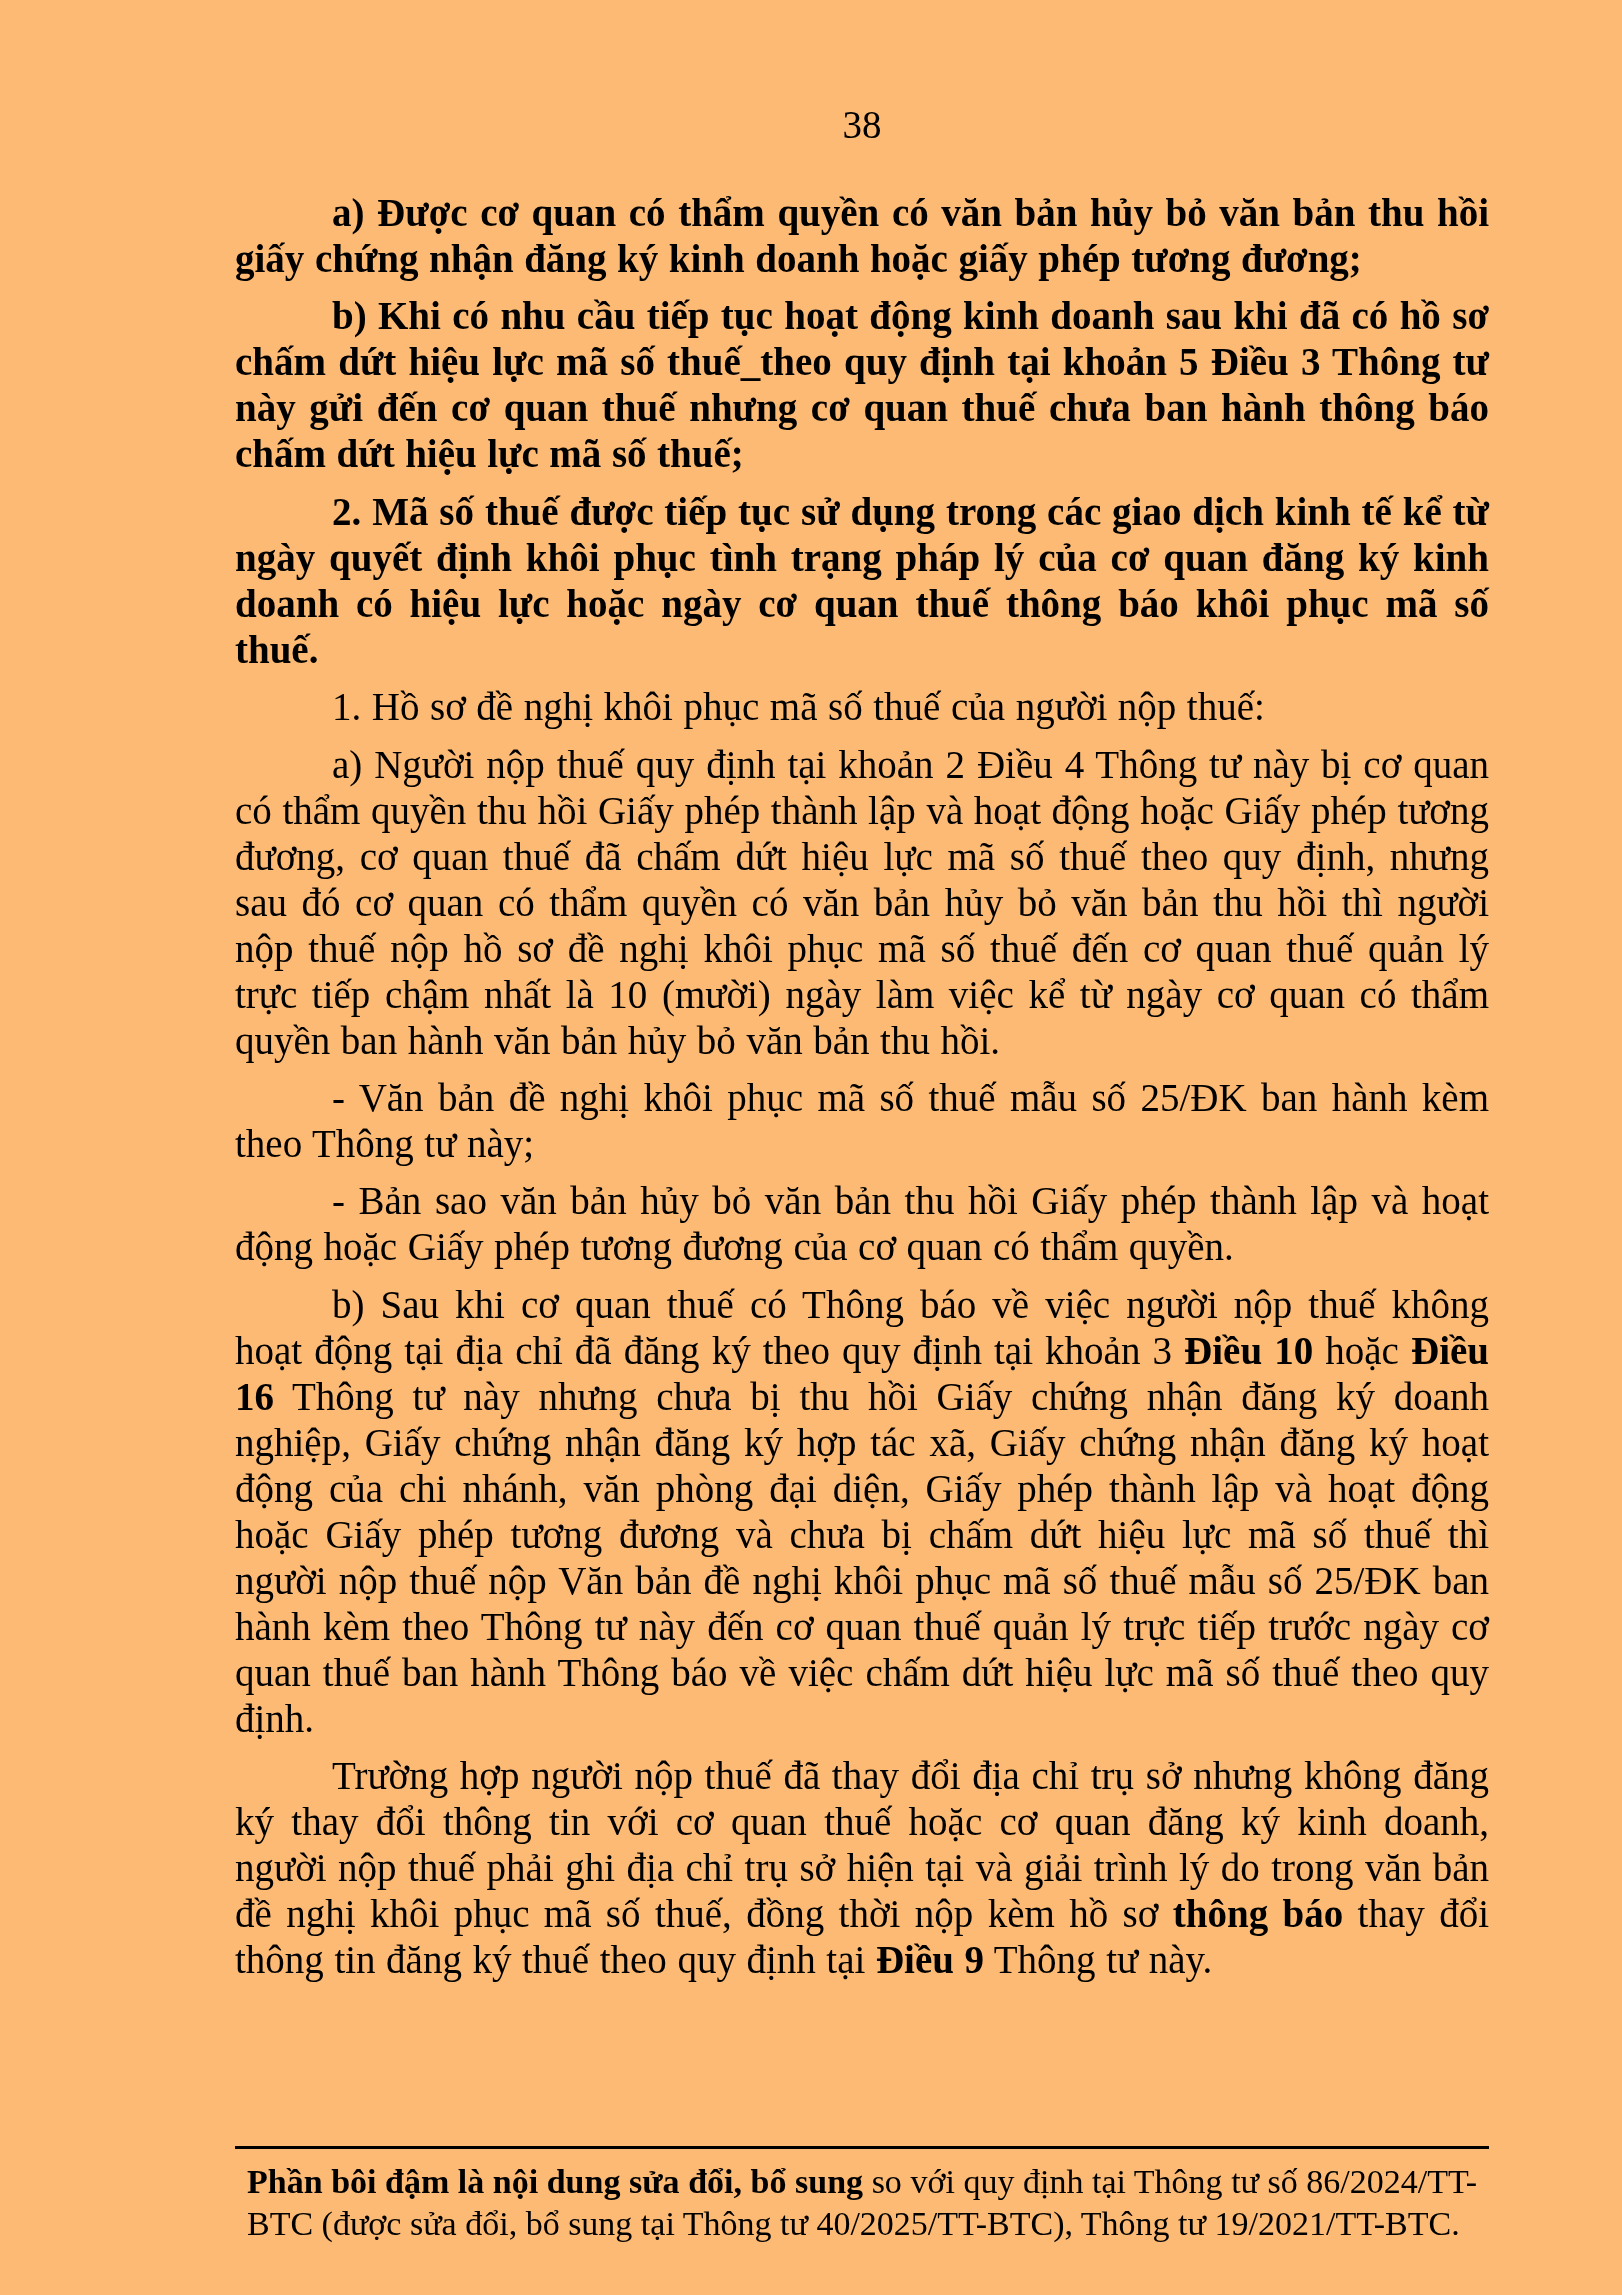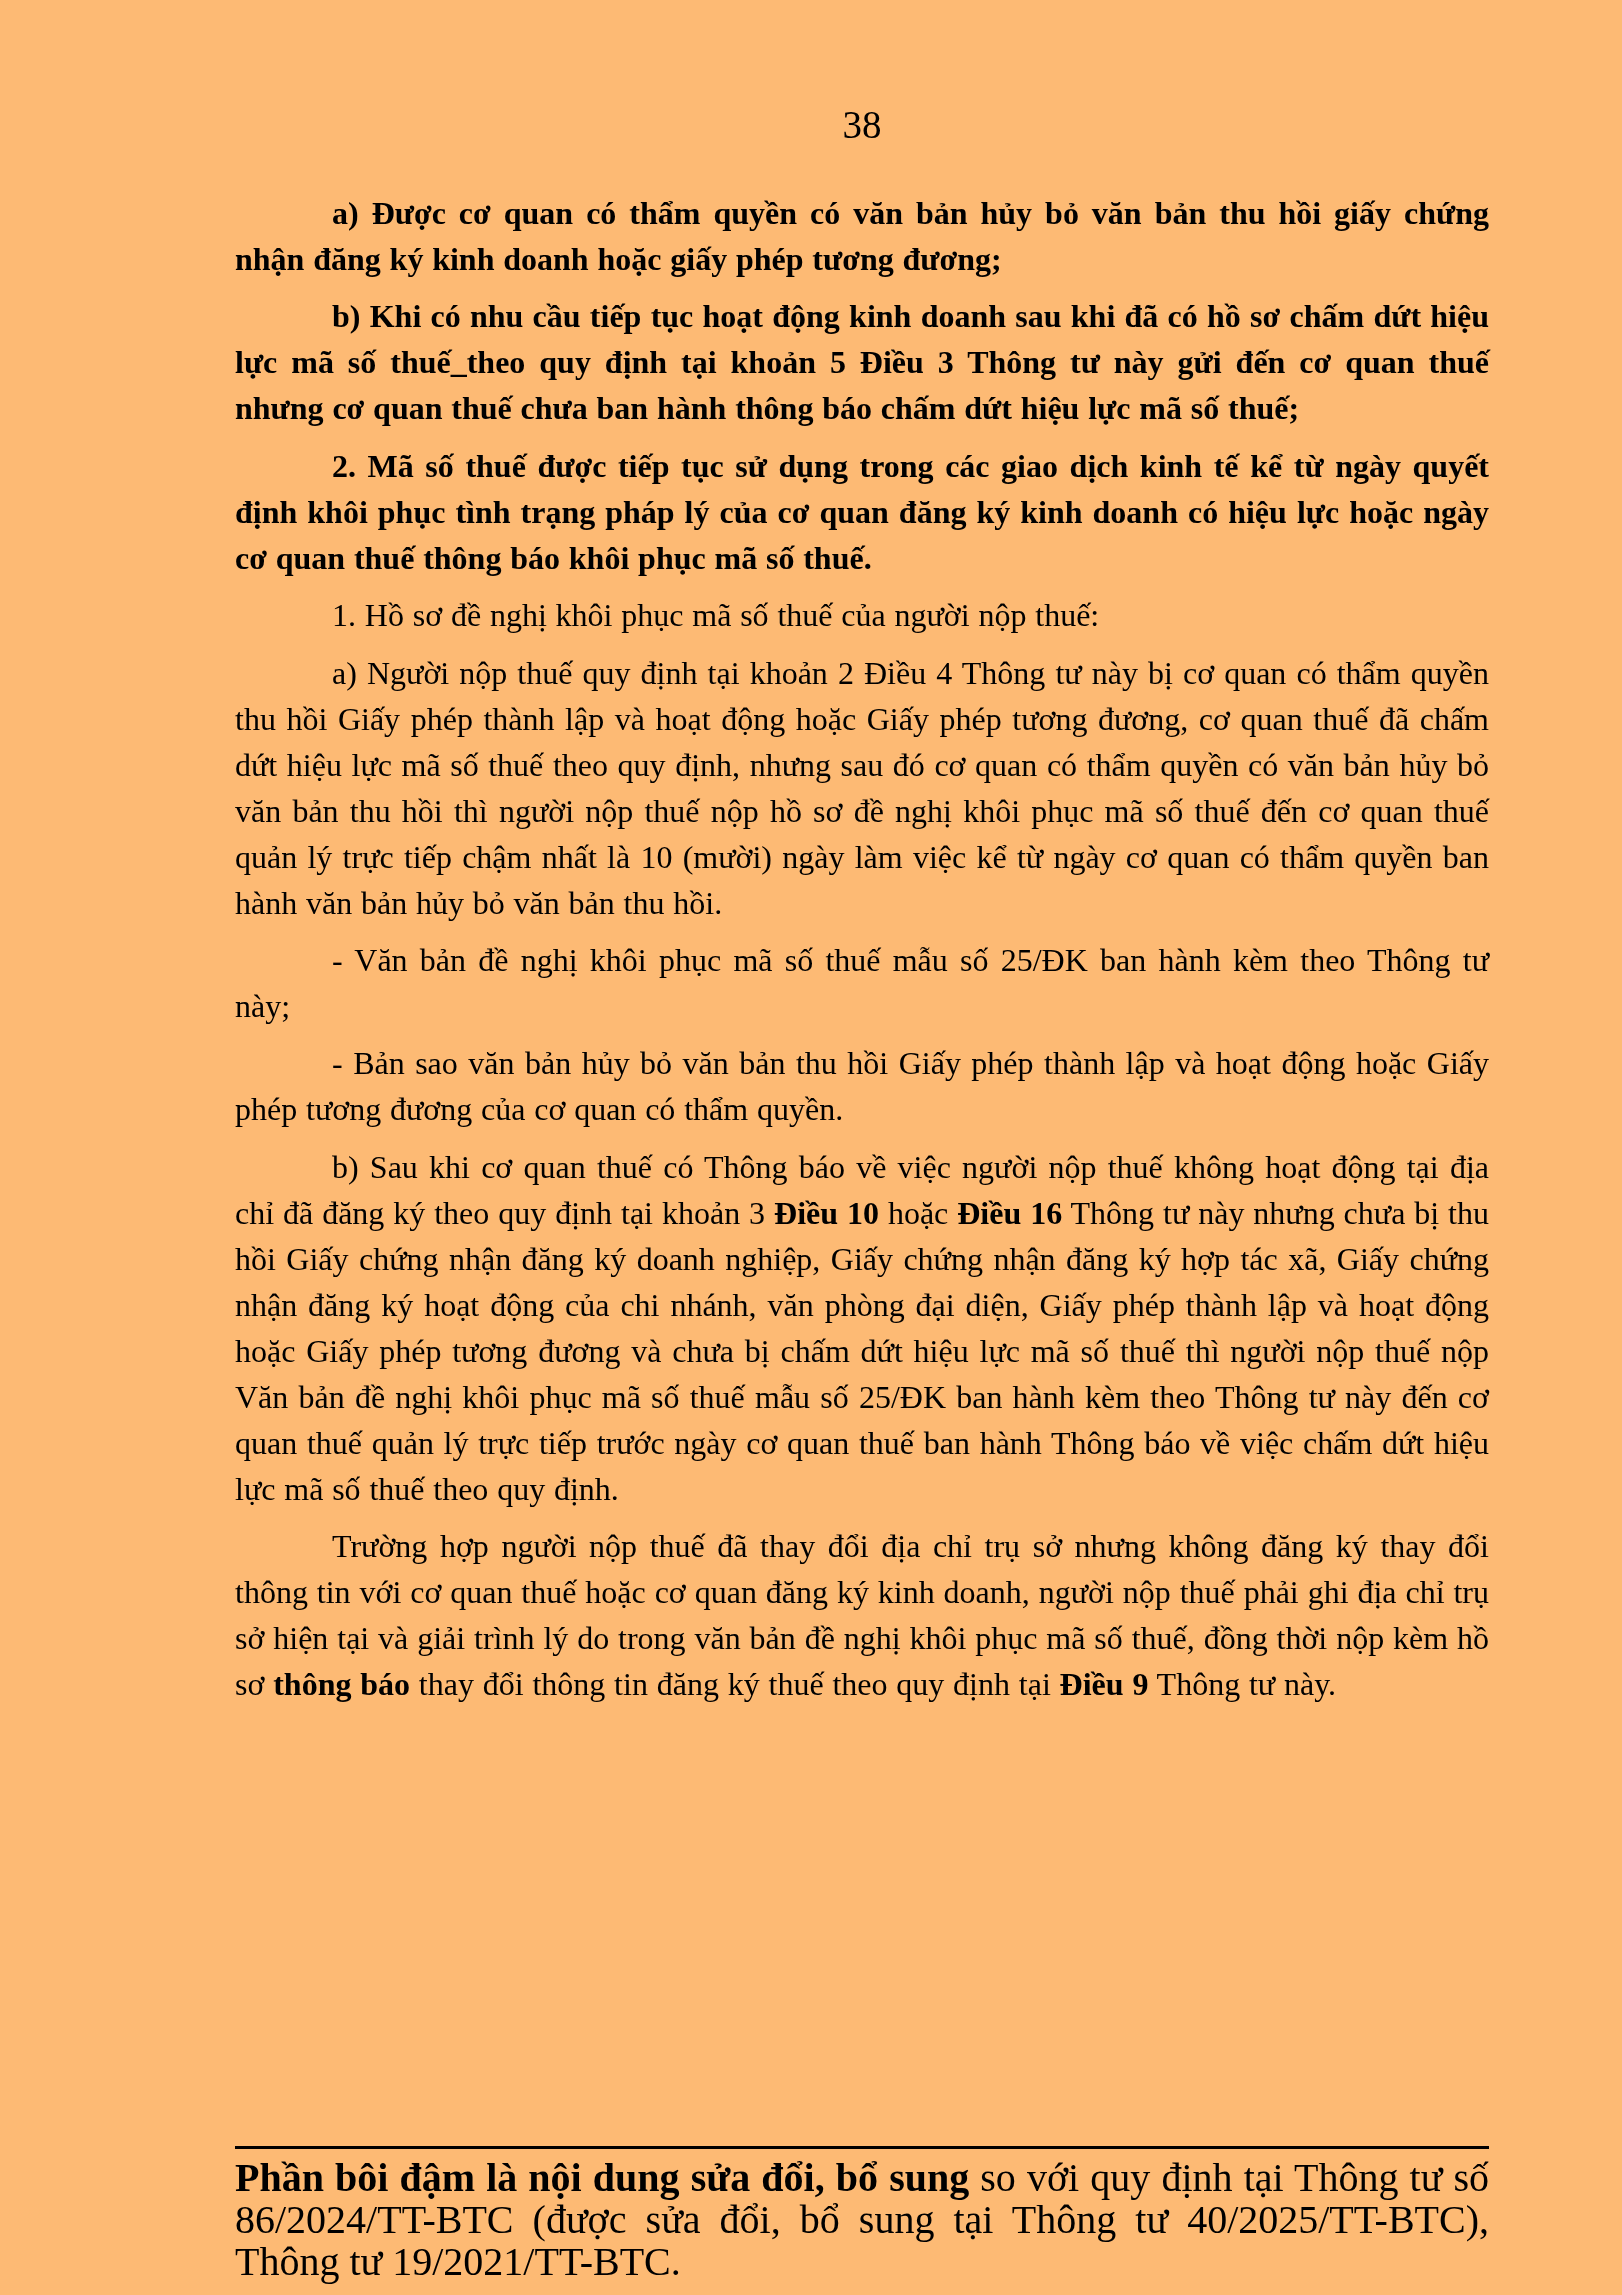--- a/index.html
+++ b/index.html
@@ -18,43 +18,43 @@
     padding: 101px 134px 0 235px;
     overflow: hidden;
   }
   .page-number {
     text-align: center;
     font-size: 39px;
     line-height: 47px;
     margin: 0 0 42px 0;
   }
   .doc p {
-    font-size: 32px;
+    font-size: 39px;
     line-height: 46px;
     margin: 0 0 11.4px 0;
     text-align: justify;
     text-indent: 97px;
     word-spacing: 0.8px;
   }
   .b { font-weight: bold; }
   .footnote-section {
     position: absolute;
     left: 235px;
     right: 134px;
     top: 2146px;
   }
   .footnote-rule {
     height: 3.2px;
     background: #000000;
     margin: 0 0 8px 0;
   }
   .footnote {
-    font-size: 40px;
+    font-size: 34px;
     line-height: 42px;
-    margin: 0;
+    margin: 12px;
     text-align: justify;
   }
 </style>
 </head>
 <body>
 
 <div class="page">
 
   <div class="page-number">38</div>
 

